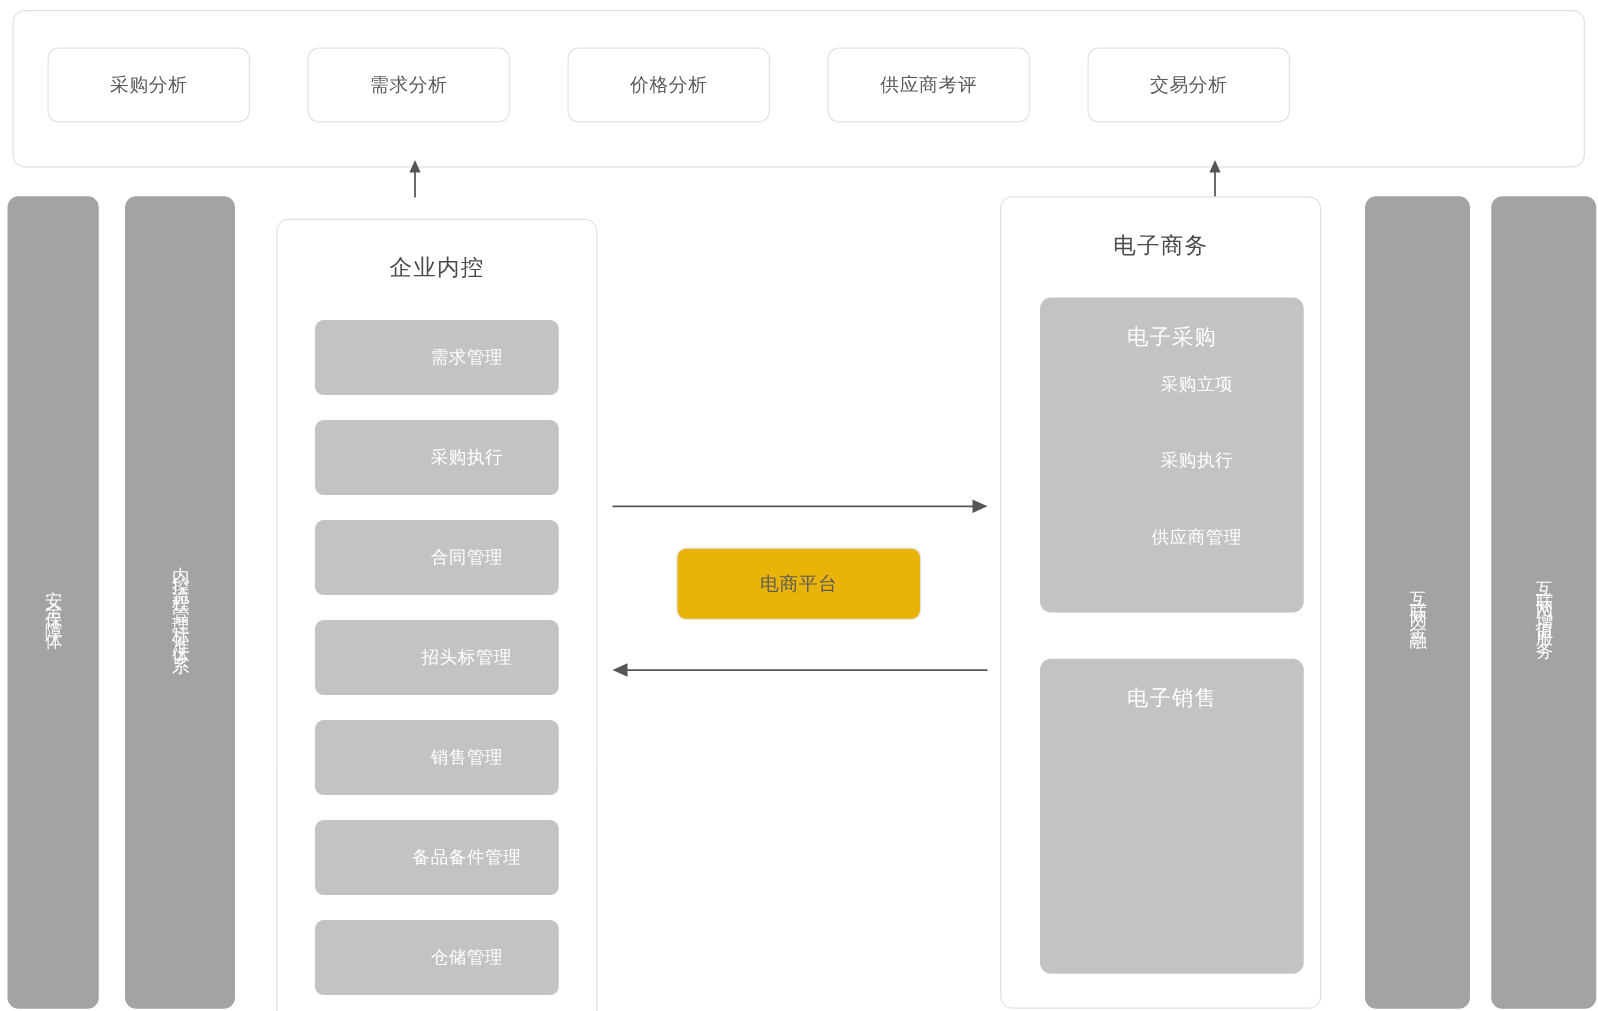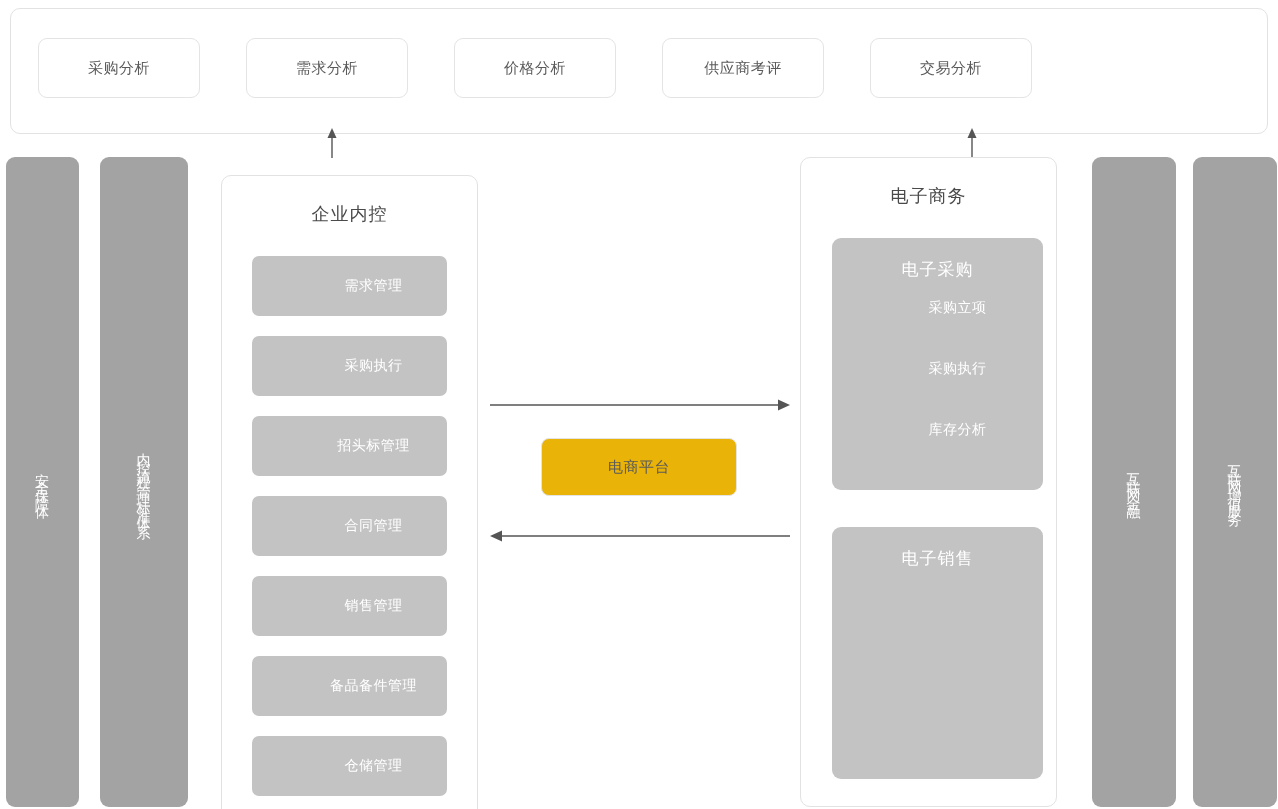--- a/index.html
+++ b/index.html
@@ -210,22 +210,22 @@
 </div>
 <div class="side-bar" id="sidebar-control-flow">
   <span class="vtext">内控流程管理标准体系</span>
 </div>
 
 <div class="panel" id="panel-internal-control">
   <div class="panel-title">企业内控</div>
   <div id="ic-blocks">
     <div class="ic-block">需求管理</div>
     <div class="ic-block">采购执行</div>
+    <div class="ic-block">合同管理</div>
     <div class="ic-block">招头标管理</div>
-    <div class="ic-block">合同管理</div>
     <div class="ic-block">销售管理</div>
     <div class="ic-block">备品备件管理</div>
     <div class="ic-block">仓储管理</div>
   </div>
 </div>
 
 <svg class="arrow-svg" id="arrow-to-ecommerce" width="300" height="18">
   <line x1="0" y1="9" x2="291" y2="9" stroke="#555555" stroke-width="1.4"></line>
   <polygon points="300,9 288,3.6 288,14.4" fill="#555555"></polygon>
 </svg>
@@ -240,21 +240,21 @@
 </svg>
 
 <div class="panel" id="panel-ecommerce">
   <div class="panel-title">电子商务</div>
 
   <div class="ec-group" id="ec-group-purchase">
     <div class="ec-group-title">电子采购</div>
     <div class="ec-items">
       <div class="ec-item">采购立项</div>
       <div class="ec-item">采购执行</div>
-      <div class="ec-item">库存分析</div>
+      <div class="ec-item">供应商管理</div>
     </div>
   </div>
 
   <div class="ec-group" id="ec-group-sales">
     <div class="ec-group-title">电子销售</div>
   </div>
 </div>
 
 <div class="side-bar" id="sidebar-internet-fin">
   <span class="vtext">互联网金融</span>

